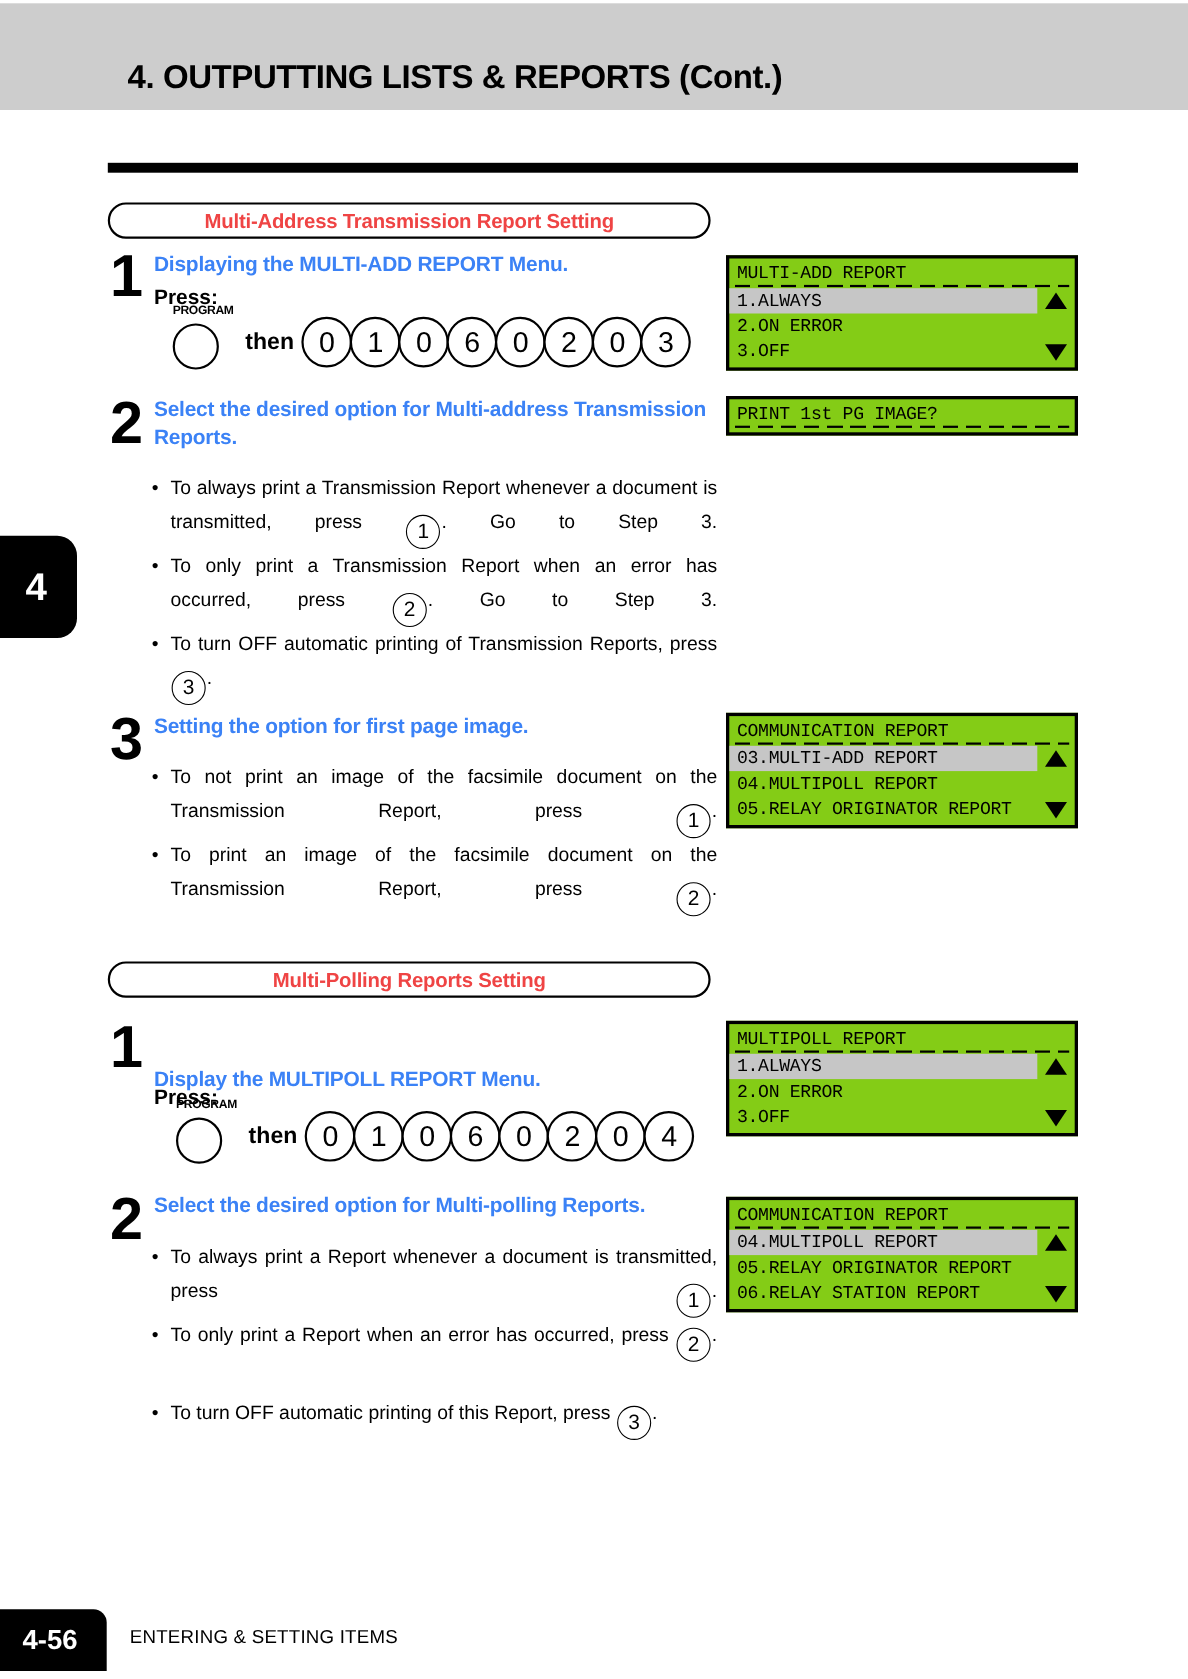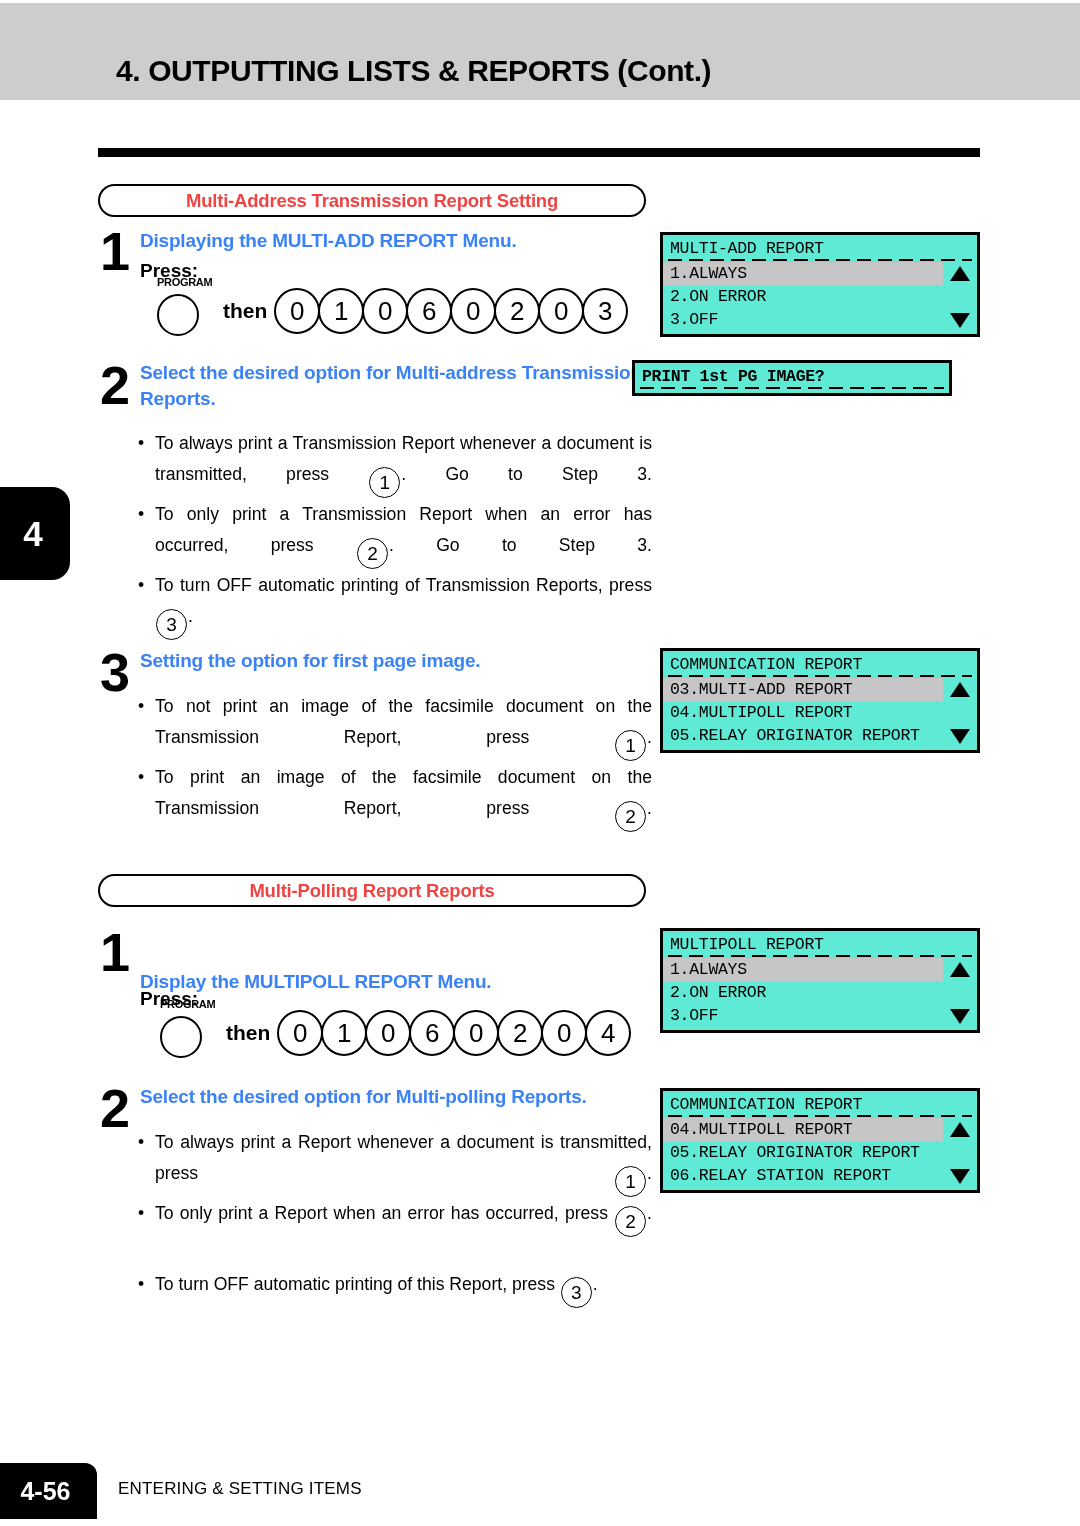--- a/index.html
+++ b/index.html
@@ -166,21 +166,21 @@
     background: #fff;
     margin-right: -2px;
     font-family: "Liberation Sans", sans-serif;
   }
 
   
   .lcd {
     position: absolute;
     width: 320px;
     border: 3px solid #000;
-    background: #5eead4;
+    background: #84cc16;
     font-family: "Liberation Mono", monospace;
     padding: 2px 0 3px 0;
   }
   .lcd-title {
     font-size: 16.5px;
     padding: 2px 0 1px 7px;
     letter-spacing: -0.3px;
     white-space: nowrap;
     position: relative;
   }
@@ -288,21 +288,21 @@
 
 <div class="bullet just" style="left:155px; top:691px; width:497px;">
   <span class="dot">•</span><span>To not print an image of the facsimile document on the Transmission Report, press </span><span class="keyc">1</span><span>.</span>
 </div>
 
 <div class="bullet just" style="left:155px; top:762px; width:497px;">
   <span class="dot">•</span><span>To print an image of the facsimile document on the Transmission Report, press </span><span class="keyc">2</span><span>.</span>
 </div>
 
 <div class="pill" style="top:874px;">
-  <span class="pill-label">Multi-Polling Report Reports</span>
+  <span class="pill-label">Multi-Polling Reports Setting</span>
 </div>
 
 <div class="step-num" style="left:100px; top:930px;">1</div>
 <div class="step-head" style="left:140px; top:928px; width:520px;margin-top:41px;">Display the MULTIPOLL REPORT Menu.</div>
 <div class="press-label" style="left:140px; top:988px;">Press:</div>
 
 <div class="keyrow" style="left:158px; top:1010px;">
   <div class="prog-wrap">
     <span class="prog-label">PROGRAM</span>
     <span class="prog-circle"></span>
@@ -340,21 +340,21 @@
   <div class="lcd-sep"></div>
   <div class="lcd-body">
     <div class="lcd-row sel">1.ALWAYS</div>
     <div class="lcd-row">2.ON ERROR</div>
     <div class="lcd-row">3.OFF</div>
     <span class="arrow-up"></span>
     <span class="arrow-dn"></span>
   </div>
 </div>
 
-<div class="lcd" style="left:632px; top:360px;font-weight:bold;">
+<div class="lcd" style="left:660px; top:360px;">
   <div class="lcd-title">PRINT 1st PG IMAGE?</div>
   <div class="lcd-sep"></div>
 </div>
 
 <div class="lcd" style="left:660px; top:648px;">
   <div class="lcd-title">COMMUNICATION REPORT</div>
   <div class="lcd-sep"></div>
   <div class="lcd-body">
     <div class="lcd-row sel">03.MULTI-ADD REPORT</div>
     <div class="lcd-row">04.MULTIPOLL REPORT</div>

